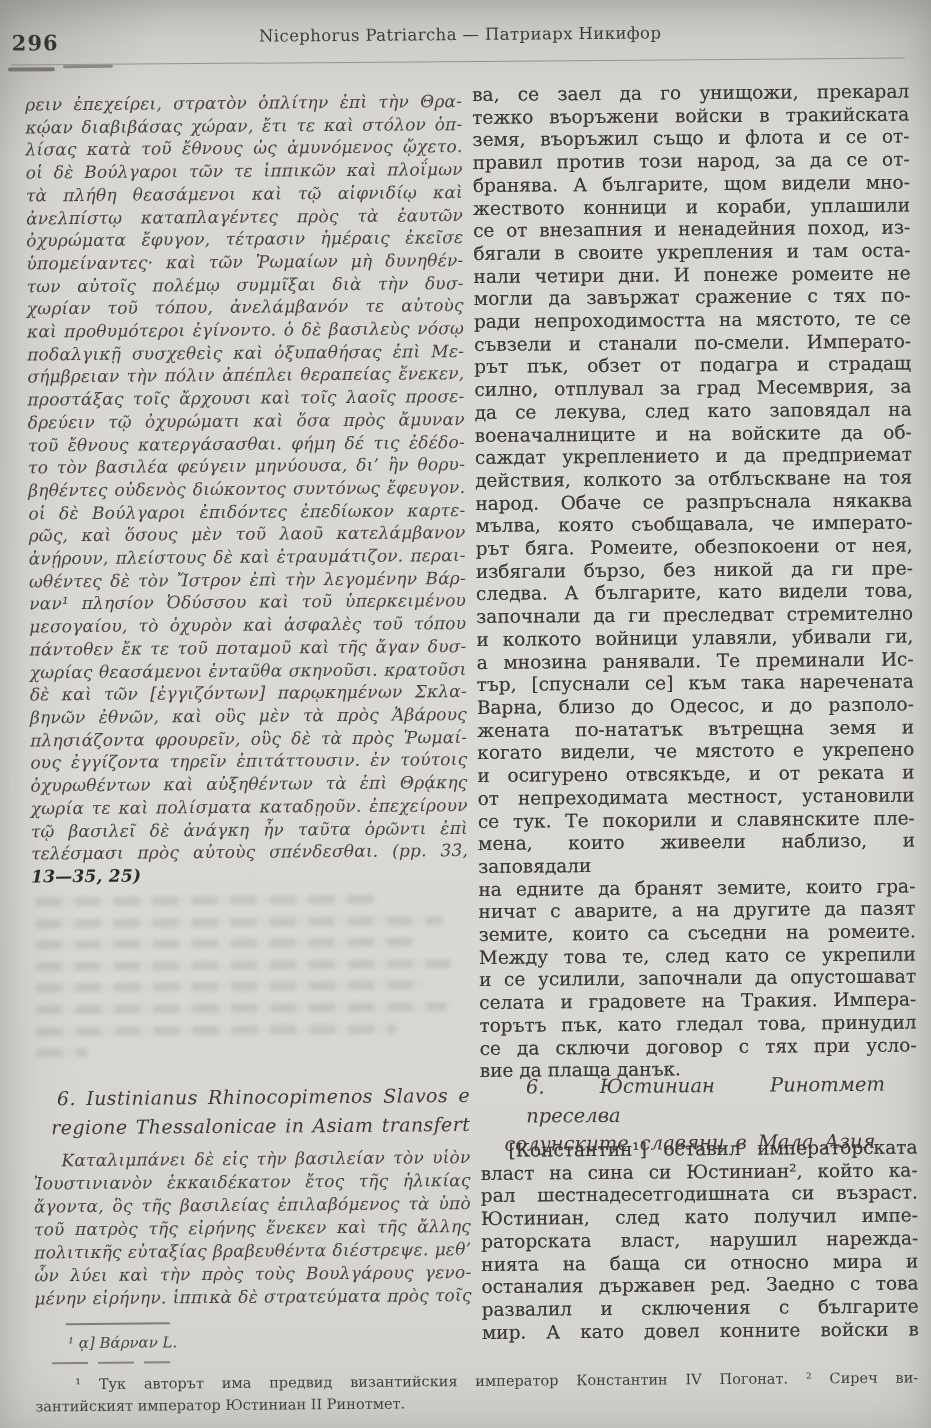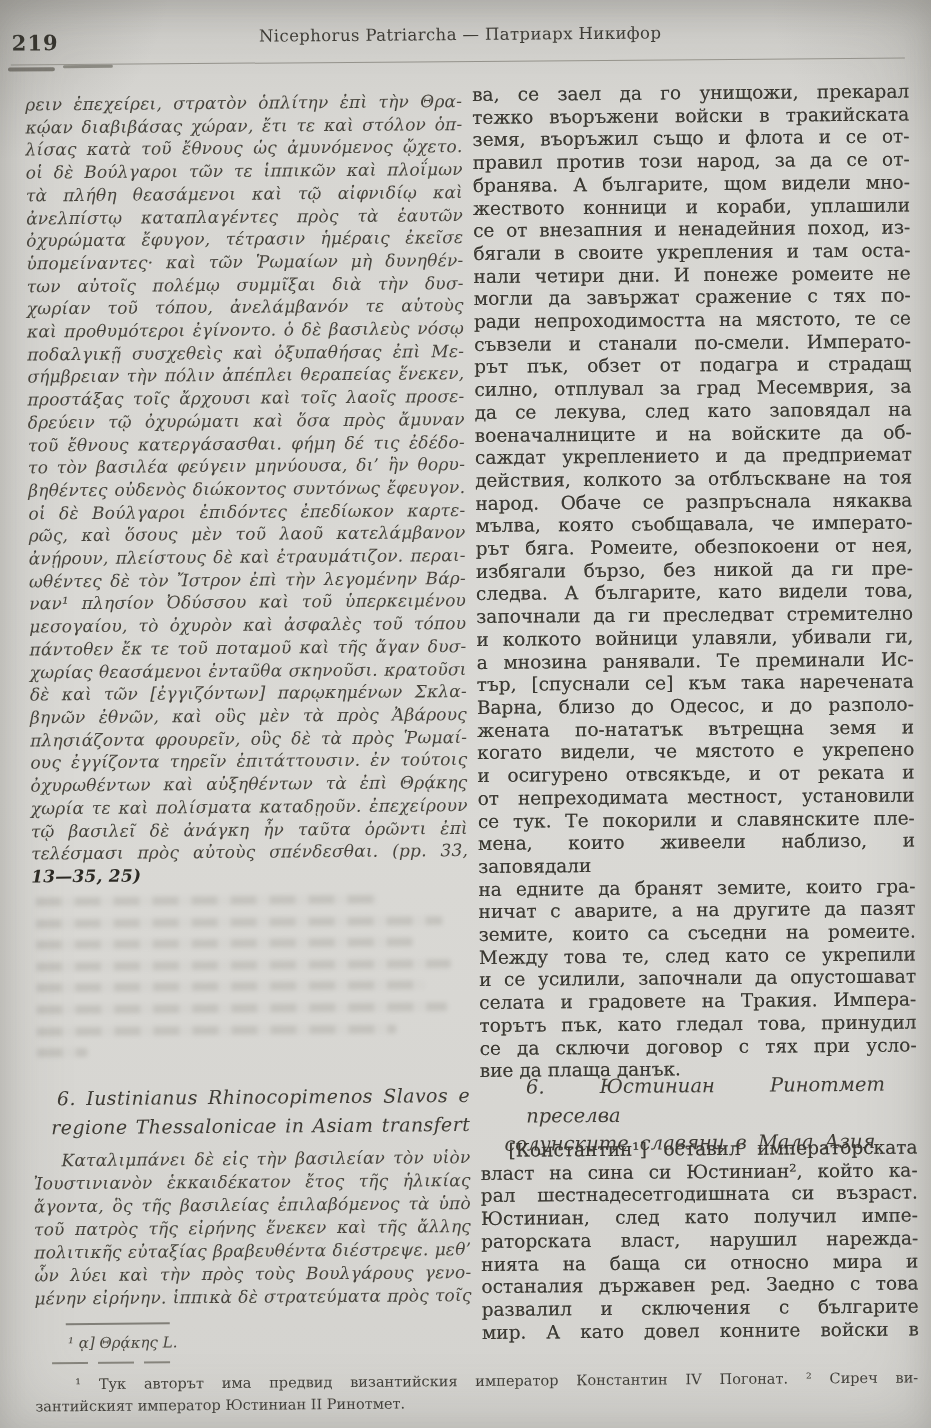--- a/index.html
+++ b/index.html
@@ -57,21 +57,21 @@
   .footnotes { position:absolute; left:30px; top:1370px; width:883px; font-size:14.5px; line-height:22px; color:#403e38; }
   .footnotes .fl1 { text-indent:40px; text-align:justify; text-align-last:justify; }
   .footnotes .fl2 { text-align:left; }
 </style>
 </head>
 <body>
 
 <div class="page">
   <div class="content">
 
-    <div class="pagenum">219</div>
+    <div class="pagenum">296</div>
     <div class="title">Nicephorus Patriarcha — Патриарх Никифор</div>
     <div class="rule"></div>
     <div class="rule-dash1"></div>
     <div class="rule-dash2"></div>
 
     <div class="block greek1">
         <div class="ln">ρειν ἐπεχείρει, στρατὸν ὁπλίτην ἐπὶ τὴν Θρα-</div>
         <div class="ln">κῴαν διαβιβάσας χώραν, ἔτι τε καὶ στόλον ὁπ-</div>
         <div class="ln">λίσας κατὰ τοῦ ἔθνους ὡς ἀμυνόμενος ᾤχετο.</div>
         <div class="ln">οἱ δὲ Βούλγαροι τῶν τε ἱππικῶν καὶ πλοΐμων</div>
@@ -128,21 +128,21 @@
         <div class="ln indent">Καταλιμπάνει δὲ εἰς τὴν βασιλείαν τὸν υἱὸν</div>
         <div class="ln">Ἰουστινιανὸν ἑκκαιδέκατον ἔτος τῆς ἡλικίας</div>
         <div class="ln">ἄγοντα, ὃς τῆς βασιλείας ἐπιλαβόμενος τὰ ὑπὸ</div>
         <div class="ln">τοῦ πατρὸς τῆς εἰρήνης ἕνεκεν καὶ τῆς ἄλλης</div>
         <div class="ln">πολιτικῆς εὐταξίας βραβευθέντα διέστρεψε. μεθ’</div>
         <div class="ln">ὧν λύει καὶ τὴν πρὸς τοὺς Βουλγάρους γενο-</div>
         <div class="ln">μένην εἰρήνην. ἱππικὰ δὲ στρατεύματα πρὸς τοῖς</div>
       </div>
 
     <div class="sep1"></div>
-    <div class="apparatus">¹ ᾳ] Θρᾴκης L.</div>
+    <div class="apparatus">¹ ᾳ] Βάρναν L.</div>
     <div class="sep2"></div>
 
     <div class="block bulg1">
         <div class="ln">ва, се заел да го унищожи, прекарал</div>
         <div class="ln">тежко въоръжени войски в тракийската</div>
         <div class="ln">земя, въоръжил също и флота и се от-</div>
         <div class="ln">правил против този народ, за да се от-</div>
         <div class="ln">бранява. А българите, щом видели мно-</div>
         <div class="ln">жеството конници и кораби, уплашили</div>
         <div class="ln">се от внезапния и ненадейния поход, из-</div>

